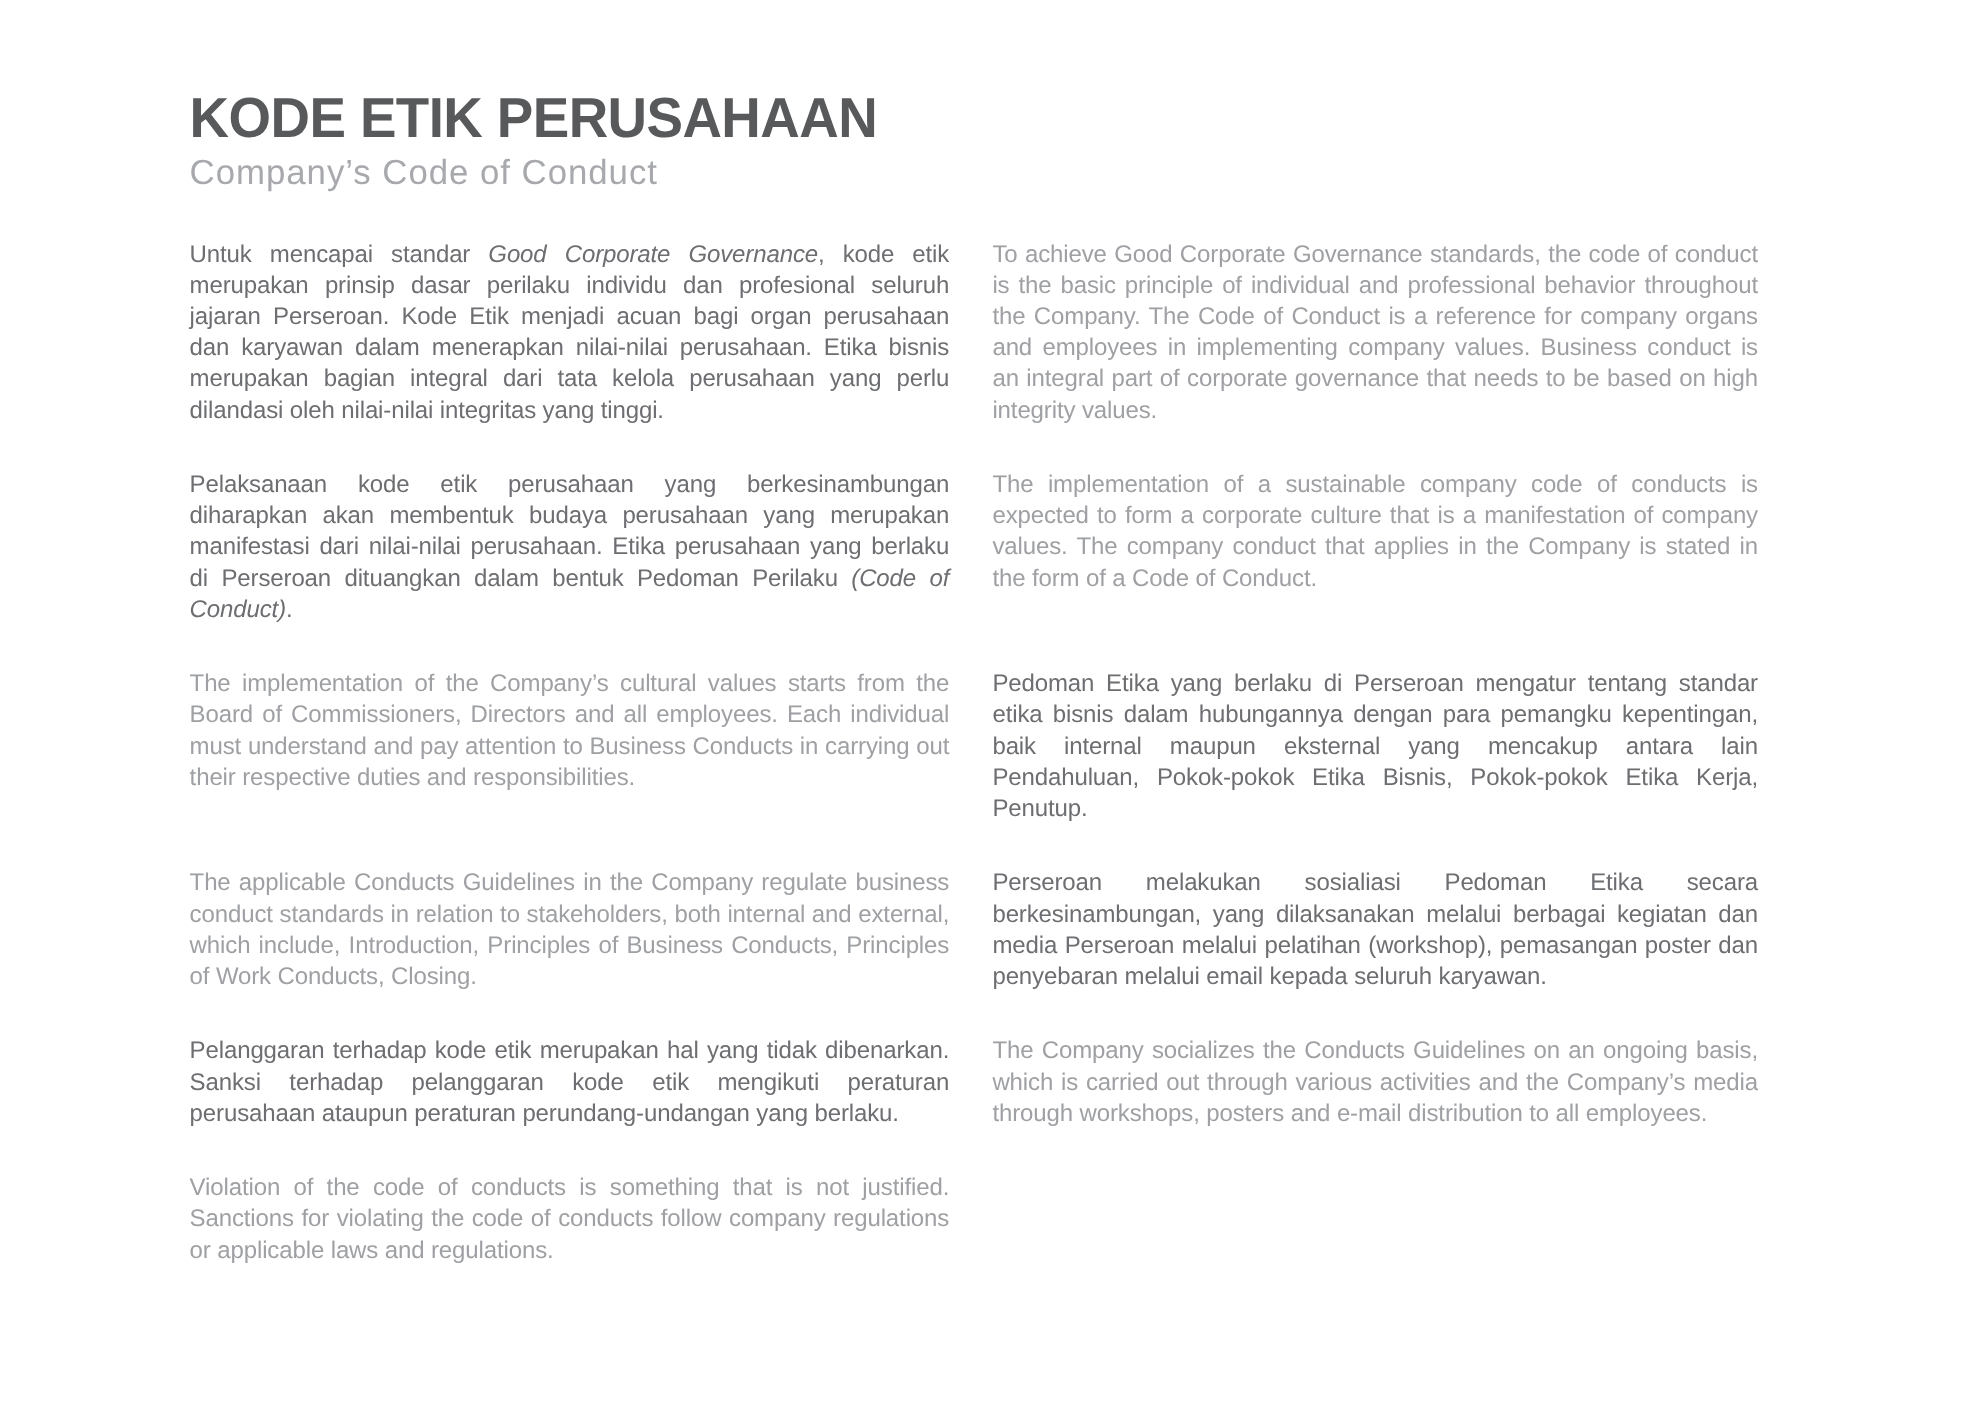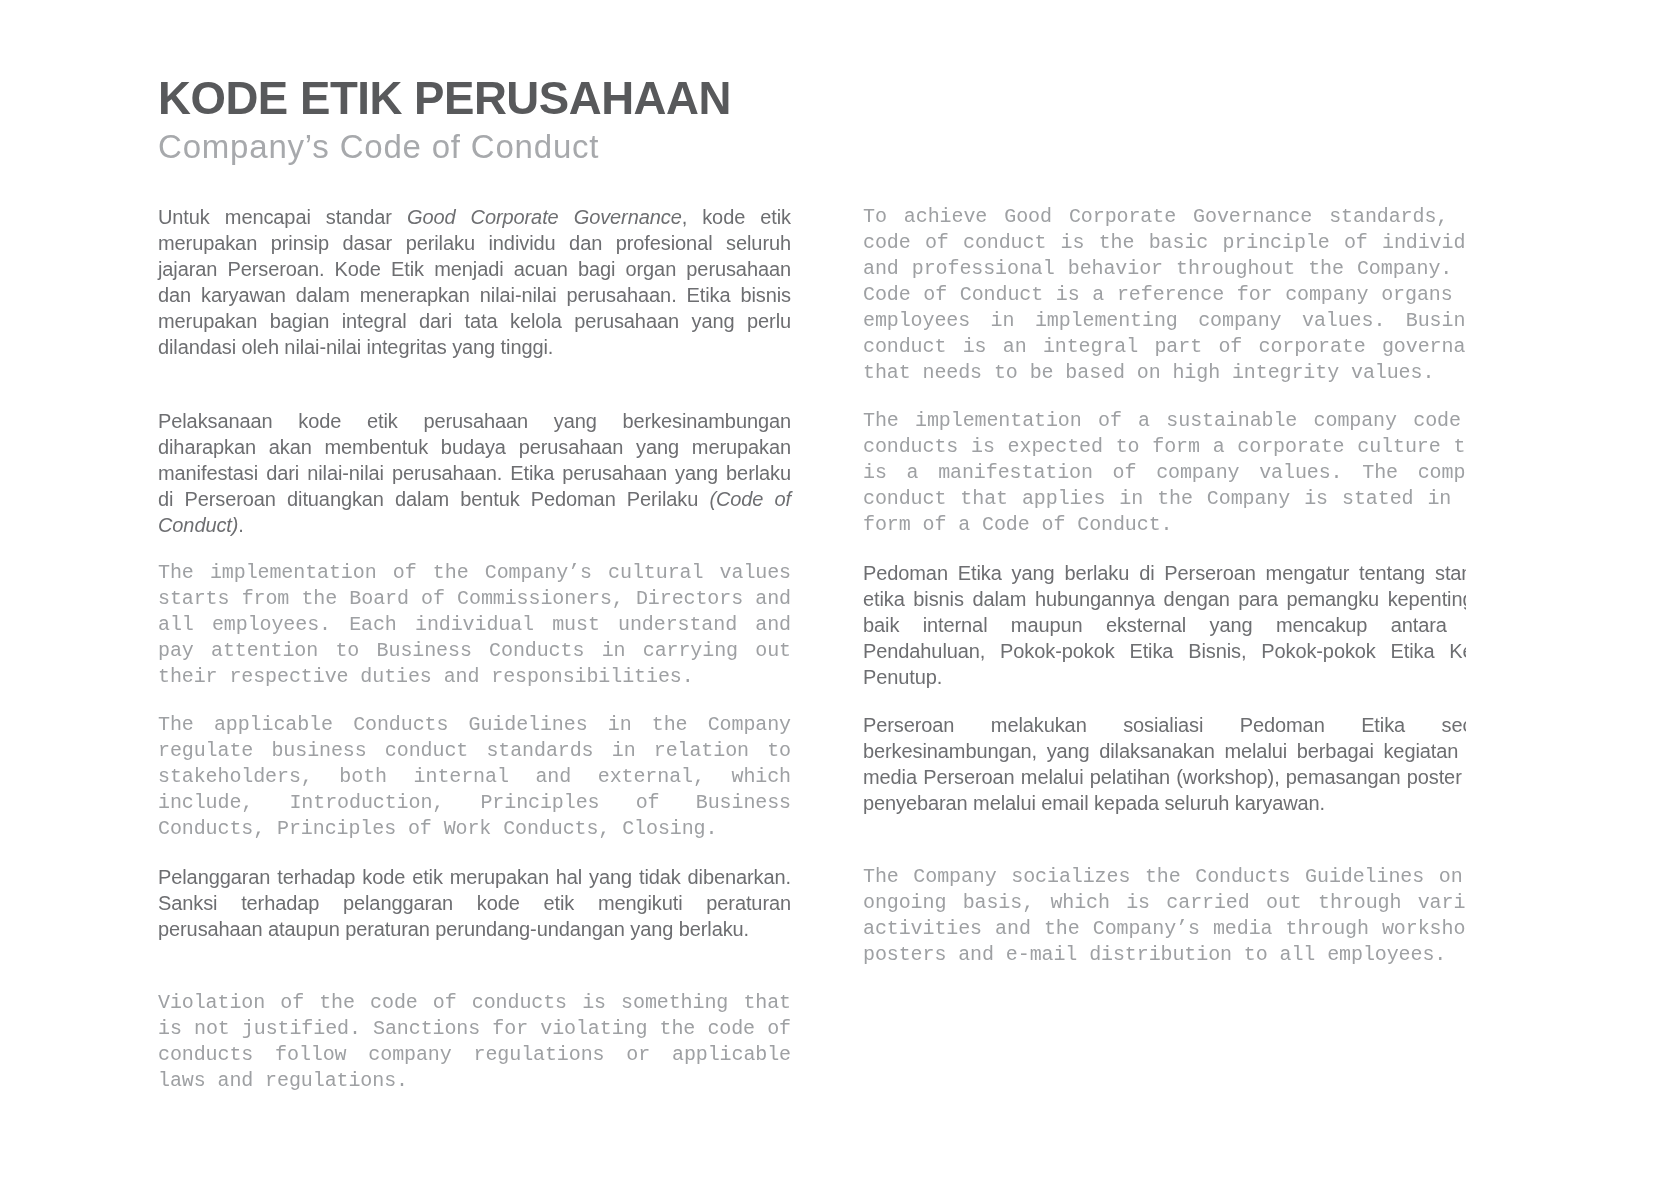--- a/index.html
+++ b/index.html
@@ -21,44 +21,45 @@
     font-weight: 700;
     letter-spacing: -0.5px;
     line-height: 1.1;
     color: var(--title-color, #58595b);
     transform: scaleX(0.97);
     transform-origin: left center;
     white-space: nowrap;
   }
   .doc-subtitle {
     margin: 3px 0 0 0;
-    font-size: 33px;
+    font-size: 29px;
     font-weight: 400;
     letter-spacing: 0.8px;
     line-height: 1.2;
     color: var(--subtitle-color, #a7a9ac);
   }
   .columns {
     display: grid;
     grid-template-columns: 633px 638px;
     column-gap: 72px;
     row-gap: 22px;
     margin: 38px 0 0 158px;
+    gap: 36px;
   }
   .para {
     margin: 0;
     font-size: 20px;
     line-height: 26px;
     letter-spacing: -0.1px;
     text-align: justify;
     text-align-last: left;
     -moz-text-align-last: left;
   }
   .para.id { color: var(--body-id-color, #6d6e71); }
-  .para.en { color: var(--body-en-color, #9ea0a3); font-family: Liberation Mono, monospace; }
+  .para.en { color: var(--body-en-color, #9ea0a3); }
   .italic { font-style: italic; }
 </style>
 </head>
 <body>
 
 <div class="page">
   <div class="header">
     <h1 class="doc-title">KODE ETIK PERUSAHAAN</h1>
     <h2 class="doc-subtitle">Company’s Code of Conduct</h2>
   </div>

